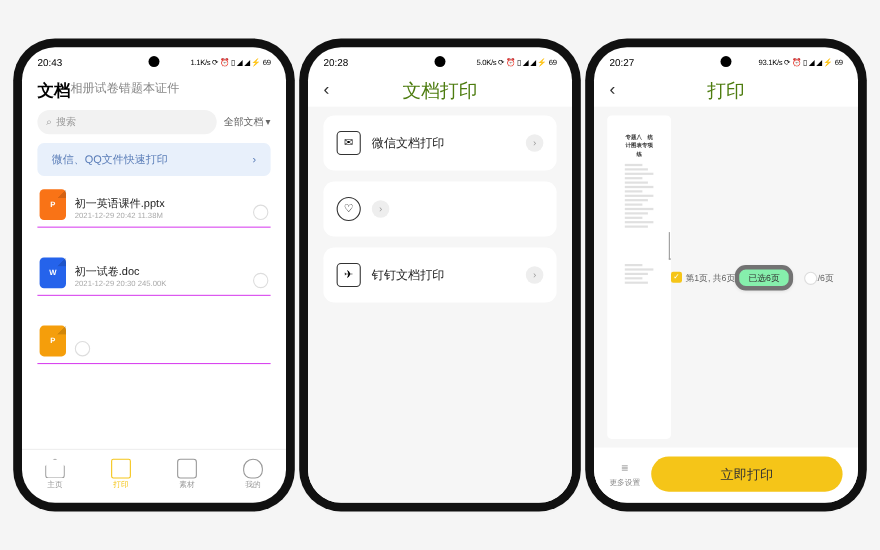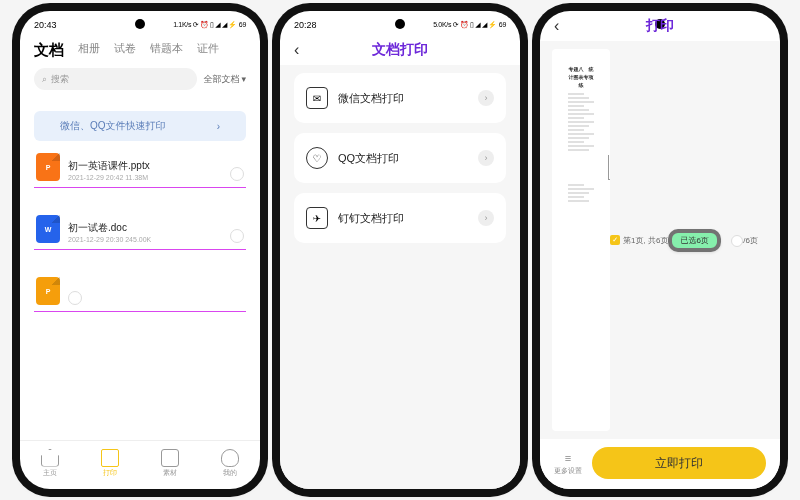--- a/index.html
+++ b/index.html
@@ -1,47 +1,47 @@
 <!DOCTYPE html>
 <html><head>
 <meta charset="utf-8">
 <style>
 body{margin:0;background:#f5f5f5;font-family:-apple-system,"PingFang SC","Microsoft YaHei",sans-serif;display:flex;justify-content:center;align-items:center;height:500px;gap:20px}
-.phone{width:240px;height:478px;background:#fff;border-radius:30px;position:relative;box-shadow:0 0 0 8px #111,0 2px 8px rgba(0,0,0,.3);overflow:hidden;display:flex;flex-direction:column}
+.phone{width:240px;height:414px;background:#fff;border-radius:30px;position:relative;box-shadow:0 0 0 8px #111,0 2px 8px rgba(0,0,0,.3);overflow:hidden;display:flex;flex-direction:column}
 .statusbar{height:20px;display:flex;justify-content:space-between;align-items:center;padding:4px 14px 0;font-size:9px;color:#000;font-weight:500}
 .camera{position:absolute;top:8px;left:50%;transform:translateX(-50%);width:10px;height:10px;background:#000;border-radius:50%}
 .status-right{font-size:7px;letter-spacing:-.3px}
 .content{flex:1;display:flex;flex-direction:column;overflow:hidden}
-.tabs{display:flex;gap:14px;padding:6px 14px 4px;font-size:11px;color:#888}
+.tabs{display:flex;padding:6px 14px 4px;font-size:11px;color:#888}
 .tabs .active{color:#000;font-size:15px;font-weight:600}
 .searchrow{display:flex;gap:6px;padding:4px 14px 6px;align-items:center}
 .searchbox{flex:1;background:#f2f2f2;border-radius:12px;height:22px;display:flex;align-items:center;padding:0 8px;font-size:9px;color:#999;gap:4px}
 .filter{font-size:9px;color:#666;display:flex;align-items:center;gap:2px}
-.banner{margin:15px 14px 6px;background:#e8f0fb;border-radius:6px;padding:8px 26px;font-size:10px;color:#5a7db8;display:flex;justify-content:space-between;align-items:center}
+.banner{margin:2px 14px 6px;background:#e8f0fb;border-radius:6px;padding:8px 13px;font-size:10px;color:#5a7db8;display:flex;justify-content:space-between;align-items:center}
 .file{margin:0 14px 21px;padding:6px 2px;display:flex;gap:8px;align-items:flex-end;border-bottom:1px solid #d946ef}
 .fileicon{width:24px;height:28px;border-radius:4px;display:flex;align-items:center;justify-content:center;font-size:7px;color:#fff;font-weight:600;position:relative}
 .fileicon::before{content:"";position:absolute;top:0;right:0;width:8px;height:8px;background:linear-gradient(135deg,transparent 50%,rgba(0,0,0,.15) 50%)}
 .fi-ppt{background:#f97316}
 .fi-doc{background:#2563eb}
 .fi-pdf{background:#f59e0b}
 .fileinfo{flex:1;min-width:0}
 .filename{font-size:10px;color:#222;margin-bottom:1px}
 .filemeta{font-size:7px;color:#aaa}
 .radio{width:12px;height:12px;border:1px solid #ddd;border-radius:50%}
 .bottombar{height:44px;border-top:1px solid #eee;display:flex;justify-content:space-around;align-items:center;padding-bottom:4px}
 .bbitem{display:flex;flex-direction:column;align-items:center;gap:1px;font-size:7px;color:#999}
 .bbitem.active{color:#f5c518}
 .bbicon{width:16px;height:16px;border:1.5px solid currentColor;border-radius:3px}
 .bbicon.home{border-radius:3px 3px 3px 3px;clip-path:polygon(50% 0,100% 40%,100% 100%,0 100%,0 40%)}
 .bbicon.print{border-radius:2px}
 .bbicon.user{border-radius:50% 50% 40% 40%}
 
 .hdr{display:flex;align-items:center;padding:6px 14px;position:relative}
 .back{font-size:16px;color:#333}
-.hdrtitle{position:absolute;left:50%;transform:translateX(-50%);font-size:14px;font-weight:700;color:#6d28d9}
+.hdrtitle{position:absolute;left:50%;transform:translateX(-50%);font-size:17px;font-weight:400;color:#4d7c0f}
 .p2body{flex:1;background:#f6f6f6;padding:8px 14px}
 .opt{background:#fff;border-radius:10px;padding:14px 12px;margin-bottom:10px;display:flex;align-items:center;gap:10px}
 .opticon{width:20px;height:20px;border:1.5px solid #333;border-radius:4px;display:flex;align-items:center;justify-content:center;font-size:10px}
 .opttxt{flex:1;font-size:11px;color:#222}
 .chev{width:16px;height:16px;background:#eee;border-radius:50%;display:flex;align-items:center;justify-content:center;font-size:9px;color:#999}
 
 .p3body{flex:1;background:#f6f6f6;padding:8px 12px;display:flex;flex-direction:row}
 .preview{background:#fff;border-radius:4px;flex:1;padding:14px 16px;font-size:3px;color:#666;line-height:1.6;position:relative;overflow:hidden}
 .preview h6{text-align:center;font-size:5px;margin:2px 0 4px;color:#333}
 .pline{height:2px;background:#999;margin:2px 0;opacity:.3}
@@ -146,34 +146,37 @@
       <span class="hdrtitle">文档打印</span>
     </div>
     <div class="p2body">
       <div class="opt">
         <div class="opticon">✉</div>
         <div class="opttxt">微信文档打印</div>
         <div class="chev">›</div>
       </div>
       <div class="opt">
         <div class="opticon" style="border-radius:50%">♡</div>
-        <div class="opttxt">QQ文档打印</div>
         <div class="chev">›</div>
       </div>
       <div class="opt">
         <div class="opticon">✈</div>
         <div class="opttxt">钉钉文档打印</div>
         <div class="chev">›</div>
       </div>
     </div>
   </div>
 </div>
 
 <div class="phone">
   <div class="camera"></div>
+  <div class="statusbar">
+    <span>20:27</span>
+    <span class="status-right">93.1K/s ⟳ ⏰ ▯ ◢ ◢ ⚡ 69</span>
+  </div>
   <div class="content">
     <div class="hdr">
       <span class="back">‹</span>
       <span class="hdrtitle">打印</span>
     </div>
     <div class="p3body">
       <div class="preview">
         <h6>专题八　统计图表专项练</h6>
         <div class="pline short"></div>
           <div class="pline med"></div>

